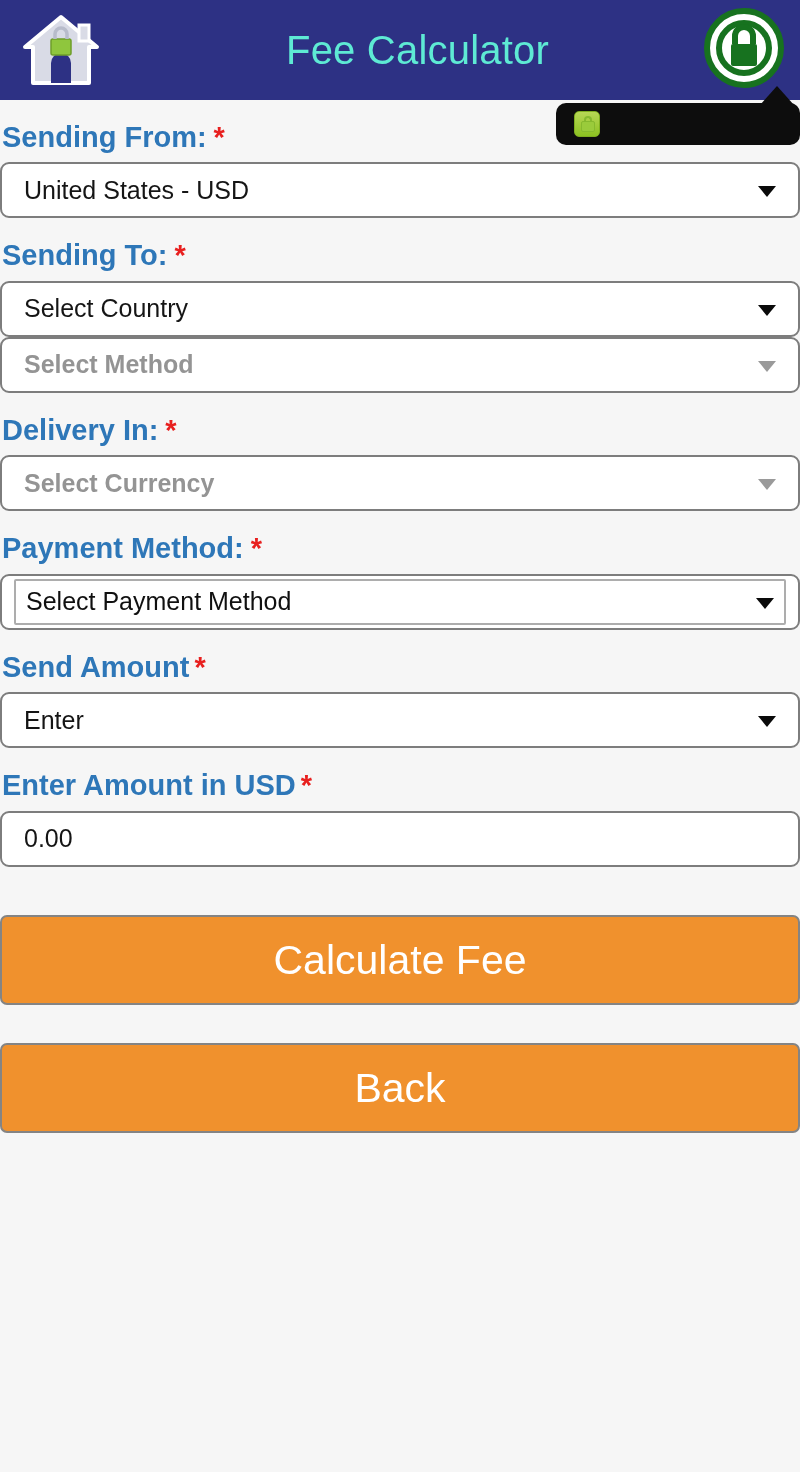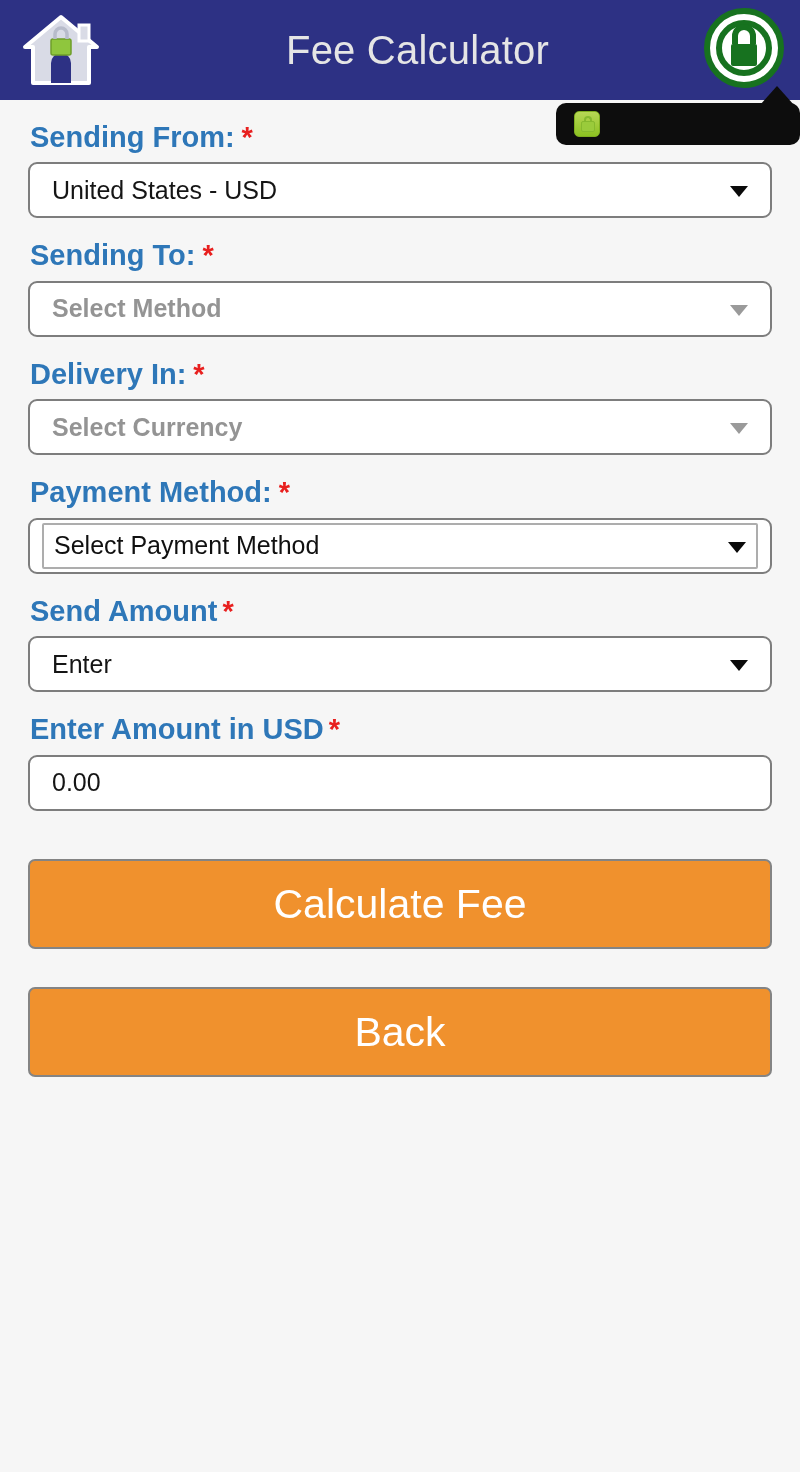--- a/index.html
+++ b/index.html
@@ -19,21 +19,21 @@
   
   .appbar {
     position: relative;
     height: 100px;
     background: #2d3184;
     display: flex;
     align-items: center;
     justify-content: center;
   }
   .appbar-title {
-    color: #e5e5e5;
+    color: #5eead4;
     font-size: 40px;
     font-weight: 400;
     letter-spacing: 0.2px;
     line-height: 1;
     margin-left: 35px;
   }
   .home-icon-btn {
     position: absolute;
     left: 18px;
     top: 10px;
@@ -115,21 +115,21 @@
     height: 7px;
     border: 2px solid #86b92e;
     border-bottom: none;
     border-top-left-radius: 6px;
     border-top-right-radius: 6px;
     box-sizing: border-box;
   }
 
   
   .form {
-    padding: 0 28px;
+    padding: 0 0;
     box-sizing: border-box;
   }
   .field-label {
     color: #2e77b8;
     font-size: 29px;
     font-weight: bold;
     margin: 22px 0 10px 2px;
     line-height: 1.05;
     white-space: nowrap;
   }
@@ -259,20 +259,24 @@
     <span>Sending From:</span><span class="req">*</span>
   </div>
   <div class="control">
     <span>United States - USD</span>
     <span class="caret"></span>
   </div>
 
   <div class="field-label">
     <span>Sending To:</span><span class="req">*</span>
   </div>
+  <div class="control">
+    <span>Select Country</span>
+    <span class="caret"></span>
+  </div>
 
   <div class="control disabled">
     <span>Select Method</span>
     <span class="caret muted"></span>
   </div>
 
   <div class="field-label">
     <span>Delivery In:</span><span class="req">*</span>
   </div>
   <div class="control disabled">

